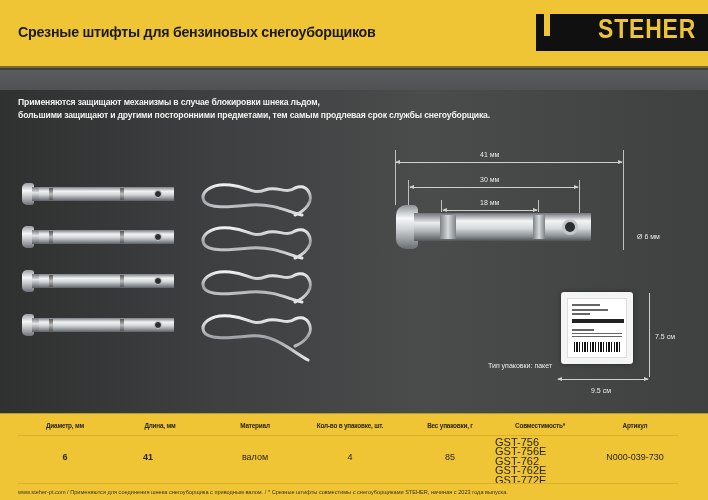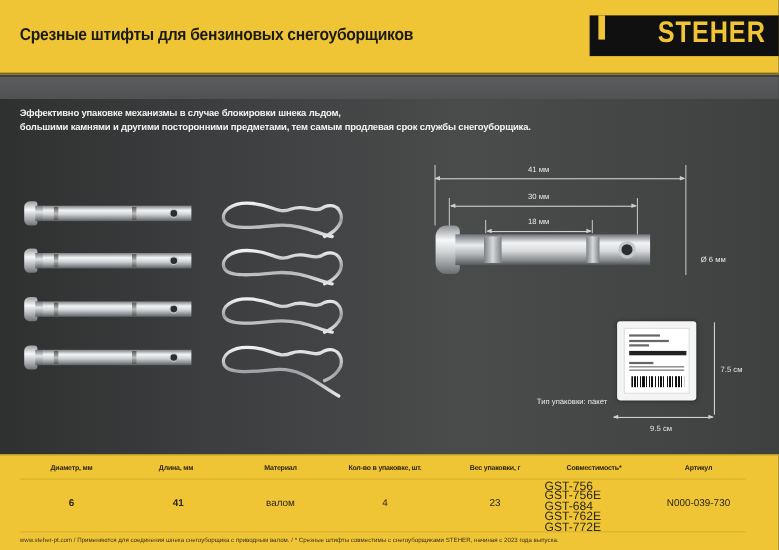--- a/index.html
+++ b/index.html
@@ -69,22 +69,22 @@
 <div class="header">
   <div class="title">Срезные штифты для бензиновых снегоуборщиков</div>
   <div class="logo">
     <div class="logo-mark"></div>
     <div class="logo-text">STEHER</div>
   </div>
 </div>
 
 <div class="main">
   <div class="desc">
-    <div>Эффективно упаковке механизмы в случае блокировки шнека льдом,</div>
-    <div>большими камнями и другими посторонними предметами, тем самым продлевая срок службы снегоуборщика.</div>
+    <div>Применяются защищают механизмы в случае блокировки шнека льдом,</div>
+    <div>большими защищают и другими посторонними предметами, тем самым продлевая срок службы снегоуборщика.</div>
   </div>
 </div>
 
 <div class="pin" style="left:22px; top:183px; width:152px;">
   <div class="head"></div>
     <div class="neck"></div>
     <div class="shaft" style="width:135px;"></div>
   <div class="groove" style="left:27px;"></div>
     <div class="groove" style="left:98px;"></div>
   <div class="hole" style="left:132px;"></div>
@@ -179,28 +179,28 @@
   <div class="spec-head" style="left:135px; width:50px;">Длина, мм</div>
   <div class="spec-head" style="left:230px; width:50px;">Материал</div>
   <div class="spec-head" style="left:305px; width:90px;">Кол-во в упаковке, шт.</div>
   <div class="spec-head" style="left:415px; width:70px;">Вес упаковки, г</div>
   <div class="spec-head" style="left:510px; width:60px;">Совместимость*</div>
   <div class="spec-head" style="left:610px; width:50px;">Артикул</div>
 
   <div class="spec-rule" style="top:21px;"></div>
 
   <div class="spec-val" style="left:55px; top:38px; width:20px;">6</div>
-  <div class="spec-val" style="left:152px; top:38px; width:20px;">41</div>
+  <div class="spec-val" style="left:138px; top:38px; width:20px;">41</div>
   <div class="spec-val light" style="left:240px; top:38px; width:30px;">валом</div>
   <div class="spec-val light" style="left:340px; top:38px; width:20px;">4</div>
-  <div class="spec-val light" style="left:440px; top:38px; width:20px;">23</div>
+  <div class="spec-val light" style="left:440px; top:38px; width:20px;">85</div>
   <div class="compat">
     <div>GST-756</div>
     <div>GST-756E</div>
-    <div>GST-684</div>
+    <div>GST-762</div>
     <div>GST-762E</div>
     <div>GST-772E</div>
   </div>
   <div class="spec-val light" style="left:595px; top:38px; width:80px;">N000-039-730</div>
 
   <div class="spec-rule" style="top:69px;"></div>
   <div class="footer">www.steher-pt.com  /  Применяются для соединения шнека снегоуборщика с приводным валом.  /  * Срезные штифты совместимы с снегоуборщиками STEHER, начиная с 2023 года выпуска.</div>
 </div>
 
 </body></html>

